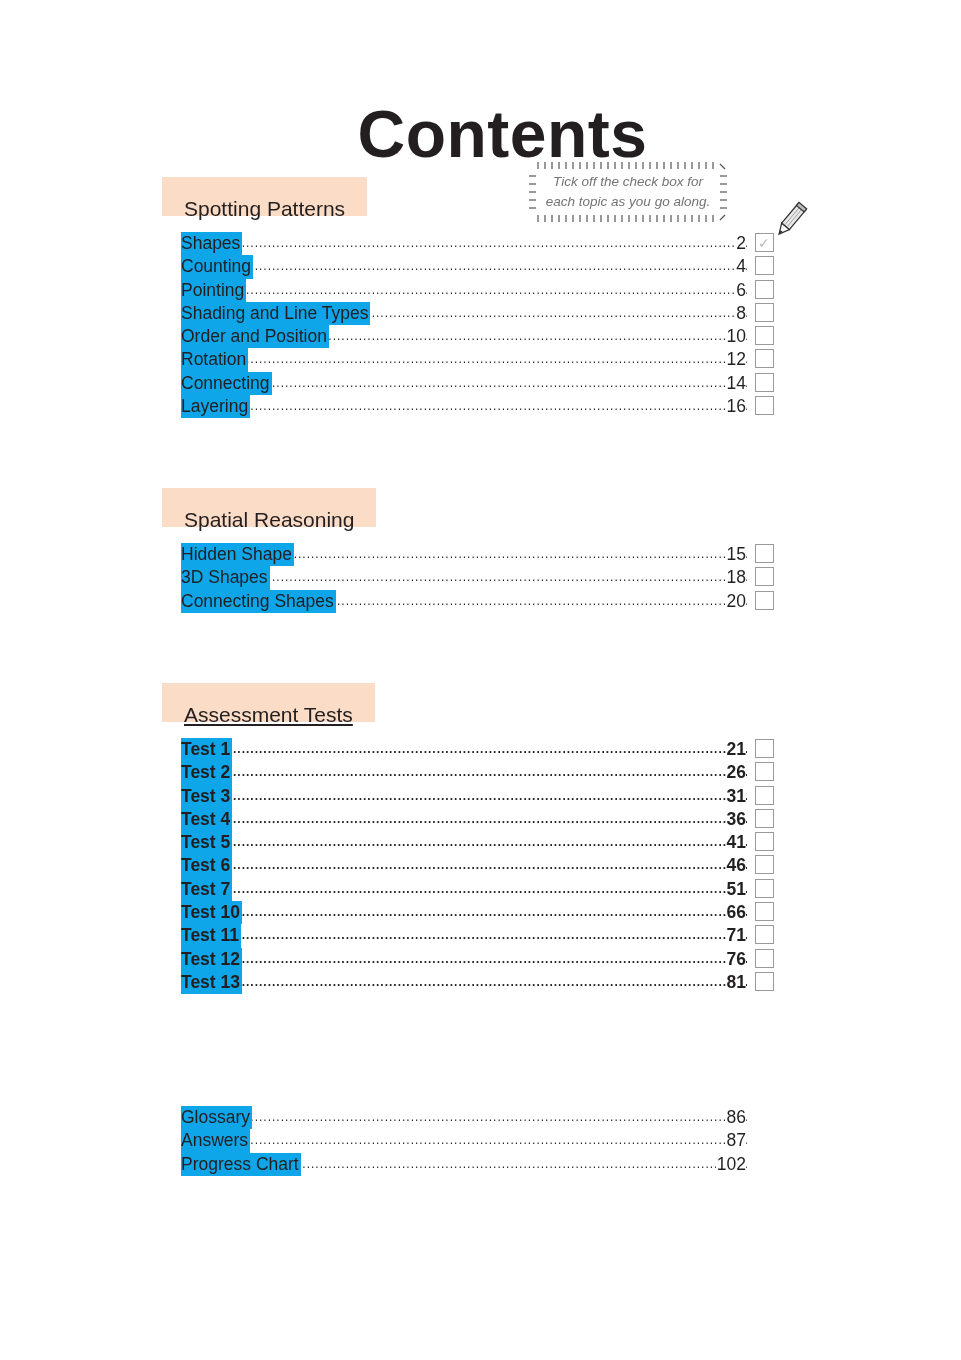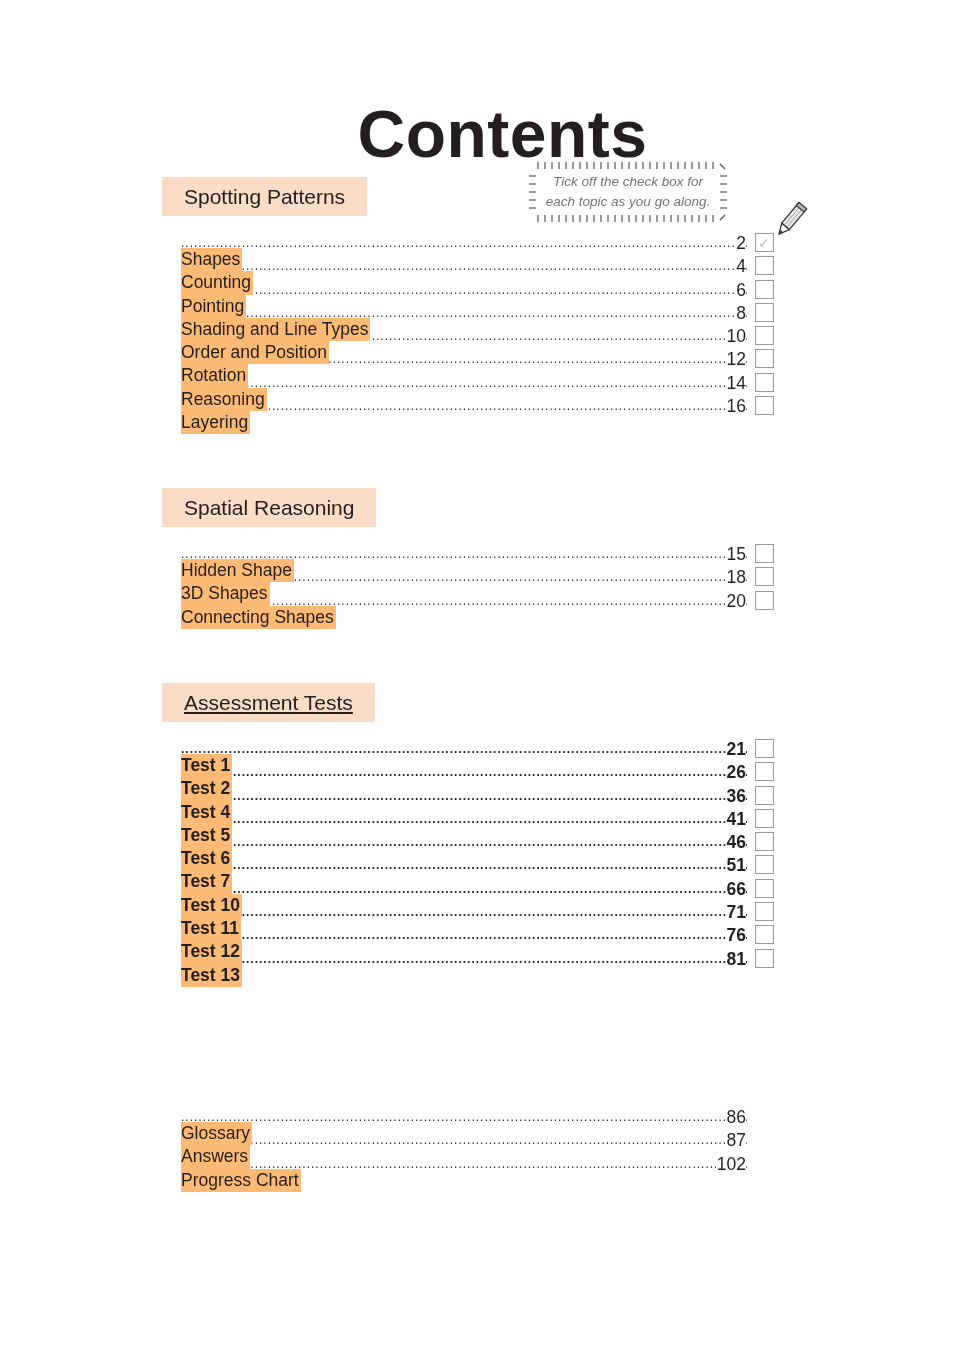--- a/index.html
+++ b/index.html
@@ -1,24 +1,24 @@
 <!DOCTYPE html>
 <html><head>
 <meta charset="utf-8">
 <style>
   html, body { margin:0; padding:0; background:#ffffff; }
   body { width:961px; height:1360px; position:relative; overflow:hidden;
          font-family:"Liberation Sans", sans-serif; color:#231f20; }
   .title { position:absolute; left:0; width:1005px; top:52px; text-align:center;
            font-size:66px; font-weight:bold; letter-spacing:0.5px; color:#231f20; }
   .section-head { position:absolute; left:162px; height:39px; background:#fbdcc6;
-                  font-size:21px; line-height:39px; padding:0 22px; box-sizing:border-box; }
+                  font-size:21px; line-height:39px; padding:12px 22px; box-sizing:border-box; }
   .list { position:absolute; left:181px; width:600px; }
   .row { position:relative; height:23.3px; font-size:17.5px; line-height:23.3px; color:#231f20; }
-  .row .lbl { position:absolute; left:0; top:0; background:#fdba74; padding-right:2px; z-index:2; white-space:nowrap;margin-top:16px; }
+  .row .lbl { position:absolute; left:0; top:0; background:#0ea5e9; padding-right:2px; z-index:2; white-space:nowrap; }
   .row .dots { position:absolute; left:0; right:34px; top:0; overflow:hidden; white-space:nowrap;
                color:#231f20; letter-spacing:1px; font-size:12px; z-index:1; }
   .row .dots::after { content:"..................................................................................................................................................................................................................................................."; }
   .row .pg { position:absolute; right:35px; top:0; background:#fff; padding-left:1px; z-index:2; }
   .row .cb { position:absolute; left:574px; top:1px; width:19px; height:19px;
              border:1.5px solid #9a9a9a; box-sizing:border-box; background:#fff; }
   .cb .tick { position:absolute; left:2px; top:-2px; font-size:14px; color:#b8b8b8; }
   .note { position:absolute; left:528px; top:160px; width:200px; height:64px; }
   .note .txt { position:absolute; left:0; width:200px; text-align:center; font-size:13.5px;
                color:#737373; font-style:italic; line-height:20px; top:12px; }
@@ -152,21 +152,21 @@
       <span class="pg">10</span>
       <span class="cb"></span>
     </div>
   <div class="row">
       <span class="lbl">Rotation</span>
       <span class="dots"></span>
       <span class="pg">12</span>
       <span class="cb"></span>
     </div>
   <div class="row">
-      <span class="lbl">Reasoning</span>
+      <span class="lbl">Connecting</span>
       <span class="dots"></span>
       <span class="pg">14</span>
       <span class="cb"></span>
     </div>
   <div class="row">
       <span class="lbl">Layering</span>
       <span class="dots"></span>
       <span class="pg">16</span>
       <span class="cb"></span>
     </div>
@@ -202,20 +202,26 @@
       <span class="pg">21</span>
       <span class="cb"></span>
     </div>
   <div class="row">
       <span class="lbl">Test 2</span>
       <span class="dots"></span>
       <span class="pg">26</span>
       <span class="cb"></span>
     </div>
   <div class="row">
+      <span class="lbl">Test 3</span>
+      <span class="dots"></span>
+      <span class="pg">31</span>
+      <span class="cb"></span>
+    </div>
+  <div class="row">
       <span class="lbl">Test 4</span>
       <span class="dots"></span>
       <span class="pg">36</span>
       <span class="cb"></span>
     </div>
   <div class="row">
       <span class="lbl">Test 5</span>
       <span class="dots"></span>
       <span class="pg">41</span>
       <span class="cb"></span>

